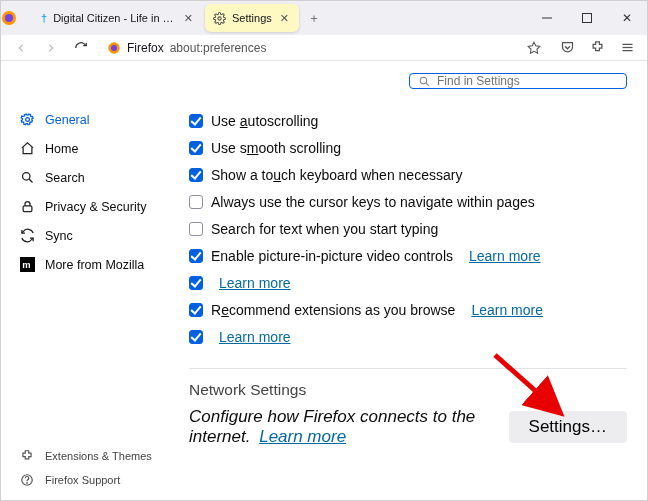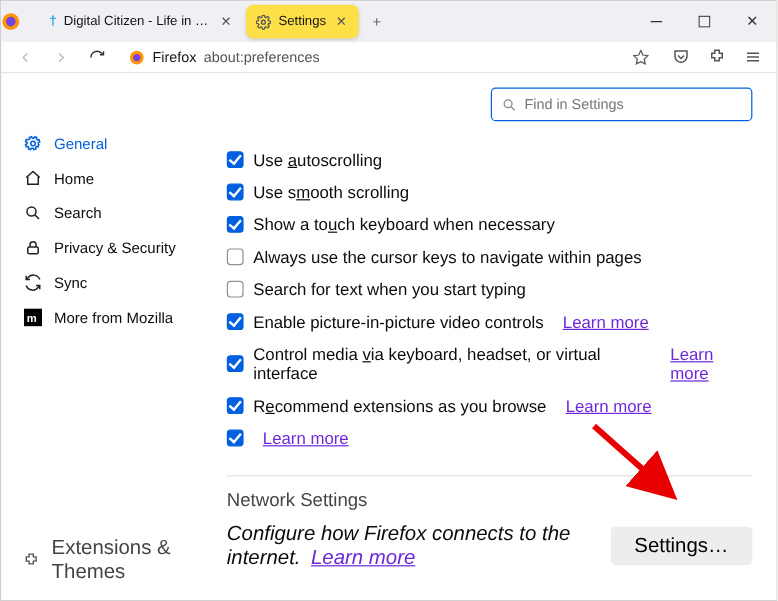--- a/index.html
+++ b/index.html
@@ -3,21 +3,21 @@
 <meta charset="utf-8">
 <style>
   * { box-sizing: border-box; margin: 0; padding: 0; }
   html, body { width: 648px; height: 501px; font-family: "Segoe UI", Arial, sans-serif; font-size: 12px; background: #fff; color: #0c0c0d; }
   .window { width: 648px; height: 501px; border: 1px solid #d0d0d0; display: flex; flex-direction: column; overflow: hidden; position: relative; }
 
   
   .titlebar { display: flex; align-items: center; height: 34px; background: #f0f0f4; }
   .titlebar .ff-btn { width: 32px; text-align: center; }
   .tab { display: flex; align-items: center; gap: 6px; height: 28px; padding: 0 8px; border-radius: 6px; margin-right: 2px; max-width: 170px; font-size: 11px; color: #15141A; }
-  .tab.active { background: #fde047; box-shadow: 0 1px 3px rgba(0,0,0,0.15); }
+  .tab.active { background: #fef9c3; box-shadow: 0 1px 3px rgba(0,0,0,0.15); }
   .tab .label { white-space: nowrap; overflow: hidden; text-overflow: ellipsis; flex: 1; }
   .tab .close { color: #555; padding: 0 2px; }
   .newtab { width: 26px; text-align: center; color: #555; }
   .wincontrols { margin-left: auto; display: flex; }
   .wincontrols div { width: 40px; height: 34px; display: flex; align-items: center; justify-content: center; color: #333; }
 
   
   .toolbar { display: flex; align-items: center; height: 26px; gap: 6px; padding: 0 8px; border-bottom: 1px solid #e5e5e5; }
   .toolbar .nav { width: 24px; height: 24px; display: flex; align-items: center; justify-content: center; color: #555; }
   .toolbar .nav.disabled { color: #bbb; }
@@ -26,34 +26,34 @@
   .urlbar .star { margin-left: auto; color: #555; }
   .tright { width: 24px; height: 24px; display: flex; align-items: center; justify-content: center; color: #555; }
 
   
   .content { flex: 1; display: flex; overflow: hidden; position: relative; }
   .sidebar { width: 180px; padding: 44px 8px 8px 8px; display: flex; flex-direction: column; }
   .side-item { display: flex; align-items: center; gap: 10px; padding: 7px 10px; border-radius: 4px; font-size: 12.5px; color: #0c0c0d; cursor: pointer; }
   .side-item.active { color: #0060df; }
   .side-item .ico { width: 16px; display: flex; justify-content: center; color: inherit; }
   .side-spacer { flex: 1; }
-  .side-footer .side-item { font-size: 17px; padding: 5px 10px; color: #444; }
+  .side-footer .side-item { font-size: 11px; padding: 5px 10px; color: #444; }
 
   .main { flex: 1; padding: 12px 20px 18px 8px; overflow: hidden; position: relative; }
   .searchwrap { display: flex; justify-content: flex-end; margin-bottom: 18px; }
-  .searchbox { display: flex; align-items: center; gap: 6px; width: 218px; height: 28px; border: 1.5px solid #0060df; border-radius: 4px; padding: 0 8px; }
+  .searchbox { display: flex; align-items: center; gap: 6px; width: 218px; height: 16px; border: 1.5px solid #0060df; border-radius: 4px; padding: 0 8px; }
   .searchbox input { border: none; outline: none; font-size: 12px; flex: 1; color: #666; }
   .searchbox .mag { color: #888; }
 
   .option { display: flex; align-items: center; gap: 8px; padding: 5.5px 0; font-size: 14px; }
   .option .chk { width: 14px; height: 14px; border: 1px solid #8f8f9d; border-radius: 3px; flex-shrink: 0; position: relative; background:#fff; }
   .option .chk.checked { background: #0060df; border-color: #0060df; }
   .option .chk.checked::after { content: ""; position: absolute; left: 3px; top: 0px; width: 4px; height: 8px; border: solid #fff; border-width: 0 2px 2px 0; transform: rotate(40deg); }
   .option .lbl u { text-decoration: underline; }
-  .learn { color: #6d28d9; margin-left: 8px; text-decoration: underline; cursor: pointer; }
+  .learn { color: #0369a1; margin-left: 8px; text-decoration: underline; cursor: pointer; }
 
   .hr { border: none; border-top: 1px solid #e2e2e7; margin: 18px 0 12px 0; }
   .section-h { font-size: 15.5px; font-weight: 400; color: #444; margin-bottom: 8px; }
   .netrow { display: flex; align-items: center; }
   .netrow .txt { font-size: 17px; font-style: italic; }
   .btn { margin-left: auto; background: #ededf0; border: none; padding: 6px 20px; font-size: 17px; border-radius: 4px; cursor: pointer; }
 
   
   .arrow { position: absolute; bottom: 70px; right: 60px; pointer-events: none; }
 
@@ -215,20 +215,30 @@
 
       <div class="side-spacer"></div>
       <div class="side-footer">
         <div class="side-item">
           <span class="ico">
             <svg width="14" height="14" viewBox="0 0 24 24" fill="none" stroke="#555" stroke-width="2">
                 <path d="M9 3h6v4h4v6h-4v4H9v-4H5V7h4z"></path>
               </svg>
           </span>
           <span>Extensions &amp; Themes</span>
+        </div>
+        <div class="side-item">
+          <span class="ico">
+            <svg width="14" height="14" viewBox="0 0 24 24" fill="none" stroke="#555" stroke-width="2">
+                <circle cx="12" cy="12" r="9"></circle>
+                <path d="M9 9a3 3 0 1 1 4 2.8c-.9.5-1 1.2-1 2.2"></path>
+                <circle cx="12" cy="17" r="0.5" fill="#555"></circle>
+              </svg>
+          </span>
+          <span>Firefox Support</span>
         </div>
       </div>
     </div>
 
     <div class="main">
       <div class="searchwrap">
         <div class="searchbox">
           <span class="mag">
             <svg width="13" height="13" viewBox="0 0 24 24" fill="none" stroke="#888" stroke-width="2">
                 <circle cx="10" cy="10" r="6"></circle>
@@ -260,21 +270,20 @@
             <span class="chk"></span>
             <span class="lbl">Search for text when you start typing</span>
           </div>
           <div class="option">
             <span class="chk checked"></span>
             <span class="lbl">Enable picture-in-picture video controls</span>
             <a class="learn">Learn more</a>
           </div>
           <div class="option">
             <span class="chk checked"></span>
-            <span class="lbl">Control media <u>v</u>ia keyboard, headset, or virtual interface</span>
             <a class="learn">Learn more</a>
           </div>
           <div class="option">
             <span class="chk checked"></span>
             <span class="lbl">R<u>e</u>commend extensions as you browse</span>
             <a class="learn">Learn more</a>
           </div>
           <div class="option">
             <span class="chk checked"></span>
             <a class="learn">Learn more</a>

